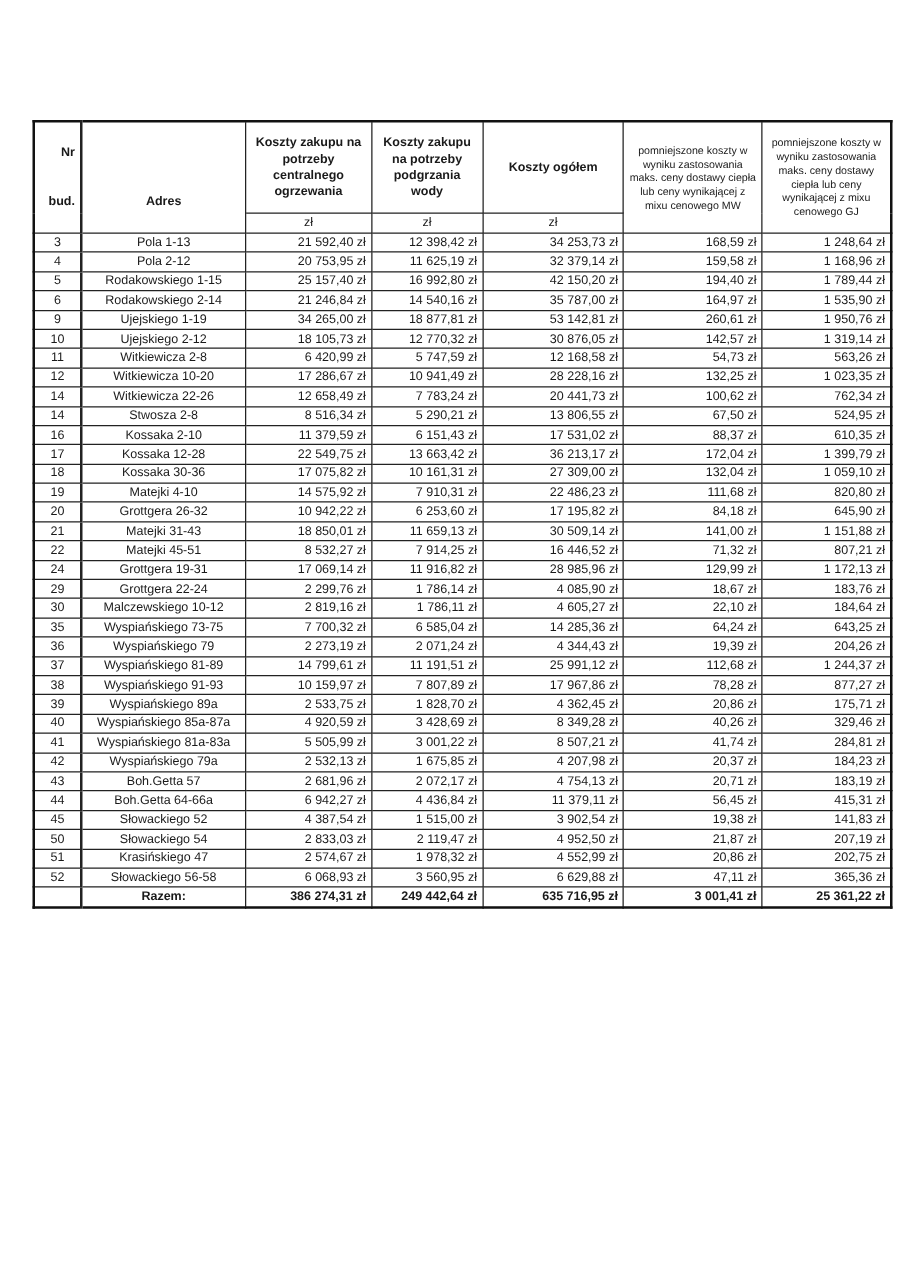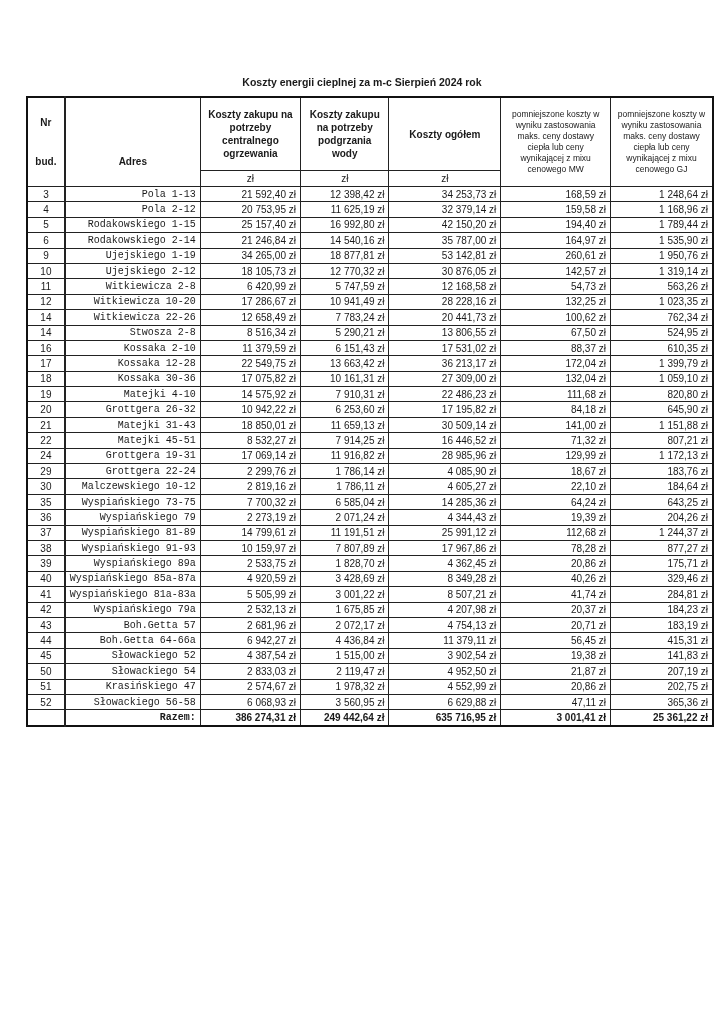--- a/index.html
+++ b/index.html
@@ -4,38 +4,37 @@
 <style>
   html, body { margin: 0; padding: 0; background: #ffffff; }
   body { width: 724px; height: 1024px; position: relative; font-family: "Liberation Sans", sans-serif; color: #1a1a1a; }
   .title { position: absolute; left: 0; width: 724px; top: 76px; text-align: center; font-weight: bold; font-size: 10.5px; line-height: 13px; }
   table { position: absolute; left: 26px; top: 96px; width: 688px; border-collapse: collapse; font-size: 10px; }
   td, th { border: 1px solid #222; padding: 0 4px; height: 14.4px; line-height: 13px; white-space: nowrap; }
   th { font-weight: bold; font-size: 10px; text-align: center; white-space: normal; vertical-align: middle; }
   th.small { font-size: 8.5px; font-weight: normal; line-height: 11px; }
   th.unit { font-weight: normal; height: 14px; }
   td.nr { text-align: center; width: 28px; }
-  td.addr { text-align: right; width: 122px; border-left-width: 2px; font-family: Liberation Mono, monospace; }
+  td.addr { text-align: center; width: 122px; border-left-width: 2px; }
   td.num { text-align: right; }
   .c1 { width: 92px; margin-left: 48px; } .c2 { width: 80px; } .c3 { width: 104px; } .c4 { width: 102px; } .c5 { width: 94px; }
   tr.total td { font-weight: bold; }
   .outer { border: 2px solid #111; }
   tr.head1 th { height: 70px; }
 </style>
 </head>
 <body>
 
 <div class="title">
-  <div>Koszty energii cieplnej za m-c Sierpień 2024 rok</div>
 </div>
 
 <table class="outer">
   <thead>
     <tr class="head1">
-      <th rowspan="2" style="width:28px;">
+      <th rowspan="2" style="width:28px;text-align:right;">
         <div style="margin-bottom:26px;">Nr</div>
         <div>bud.</div>
       </th>
       <th rowspan="2" style="vertical-align:bottom;padding-bottom:18px;border-left-width:2px;">
         <span>Adres</span>
       </th>
       <th class="c1">Koszty zakupu na potrzeby centralnego ogrzewania</th>
       <th class="c2">Koszty zakupu na potrzeby podgrzania wody</th>
       <th class="c3">Koszty ogółem</th>
       <th rowspan="2" class="c4 small">pomniejszone koszty w wyniku zastosowania maks. ceny dostawy ciepła lub ceny wynikającej z mixu cenowego      MW</th>

